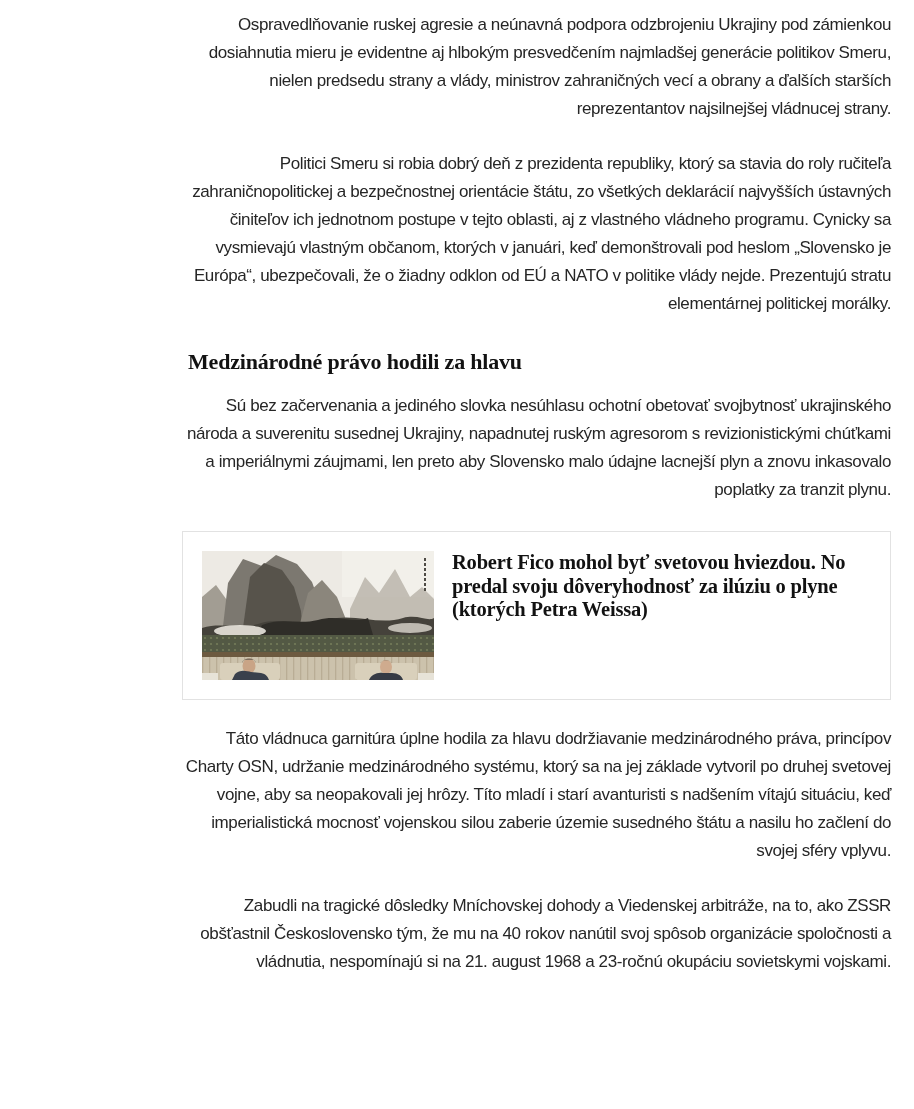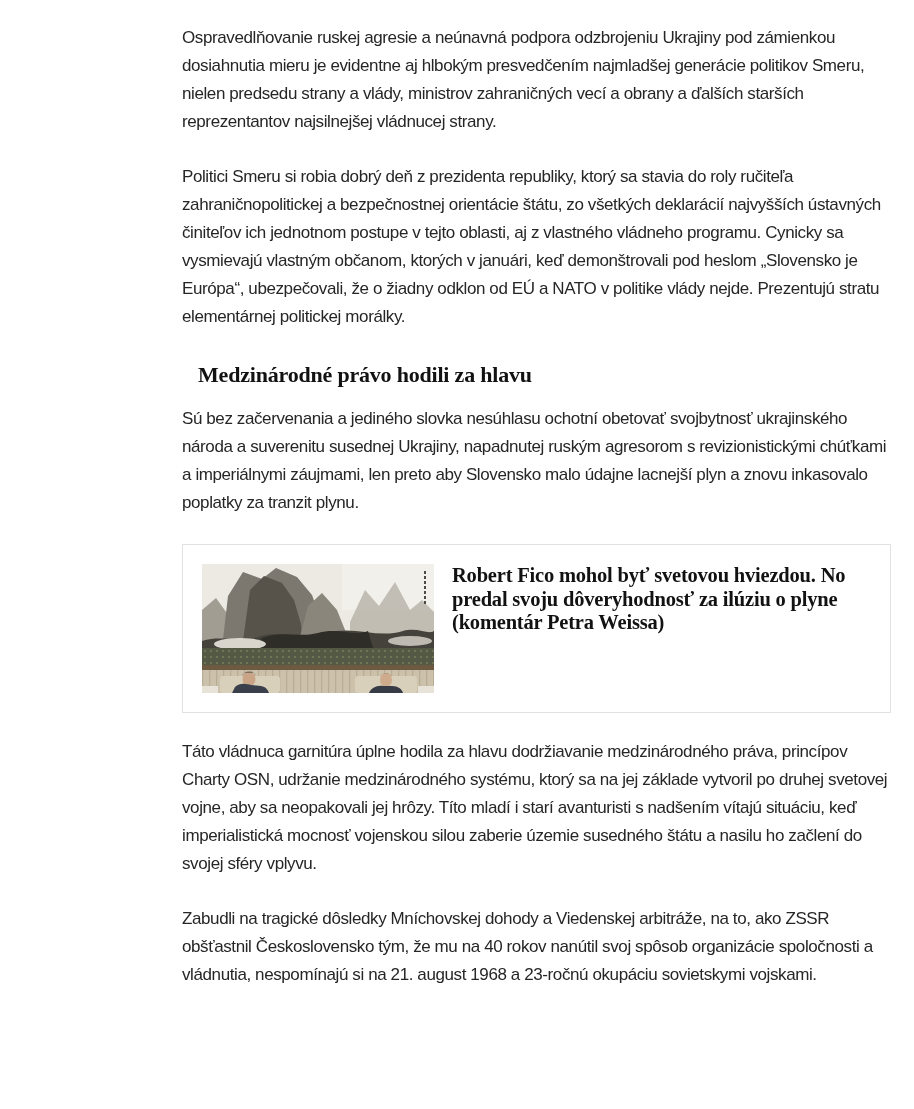--- a/index.html
+++ b/index.html
@@ -16,32 +16,32 @@
   }
   .article-body {
     box-sizing: border-box;
     width: 914px;
     padding: 8px 23px 0 182px;
   }
   p.body-par {
     font-size: 17px;
     line-height: 28px;
     letter-spacing: -0.4px;
-    margin: 16px 0 27px 0;
+    margin: 3px 0 27px 0;
     color: #262626;
-    text-align: left;
+    text-align: right;
   }
   h2.section-heading {
     font-family: "Liberation Serif", serif;
     font-size: 22px;
     line-height: 26px;
     font-weight: bold;
     color: #121212;
     letter-spacing: -0.2px;
-    margin: 31px 0 17px 16px;
+    margin: 31px 0 17px 6px;
   }
   .related-box {
     box-sizing: border-box;
     border: 1px solid #e2e2e2;
     background: #ffffff;
     margin: 10px 0 25px 0;
     padding: 19px;
     display: flex;
     gap: 18px;
     align-items: flex-start;
@@ -141,20 +141,20 @@
       </g>
 
       <g>
         <ellipse cx="184" cy="116" rx="6" ry="7" fill="#cfab8e"></ellipse>
         <path d="M178,113 C179,108 189,108 190,113 L188,110 L180,110 Z" fill="#a9907a"></path>
         <path d="M167,129 C169,124 175,121 181,122 L190,122 C196,122 200,125 201,129 Z" fill="#363b45"></path>
       </g>
     </svg>
 
     <div class="related-text">
-      <a class="related-headline">Robert Fico mohol byť svetovou hviezdou. No predal svoju dôveryhodnosť za ilúziu o plyne (komentár Petra Weissa)</a>
+      <a class="related-headline">Robert Fico mohol byť svetovou hviezdou. No predal svoju dôveryhodnosť za ilúziu o plyne (ktorých Petra Weissa)</a>
     </div>
   </div>
 
   <p class="body-par">Táto vládnuca garnitúra úplne hodila za hlavu dodržiavanie medzinárodného práva, princípov Charty OSN, udržanie medzinárodného systému, ktorý sa na jej základe vytvoril po druhej svetovej vojne, aby sa neopakovali jej hrôzy. Títo mladí i starí avanturisti s nadšením vítajú situáciu, keď imperialistická mocnosť vojenskou silou zaberie územie susedného štátu a nasilu ho začlení do svojej sféry vplyvu.</p>
   <p class="body-par">Zabudli na tragické dôsledky Mníchovskej dohody a Viedenskej arbitráže, na to, ako ZSSR obšťastnil Československo tým, že mu na 40 rokov nanútil svoj spôsob organizácie spoločnosti a vládnutia, nespomínajú si na 21. august 1968 a 23-ročnú okupáciu sovietskymi vojskami.</p>
 
 </div>
 
 </body></html>

